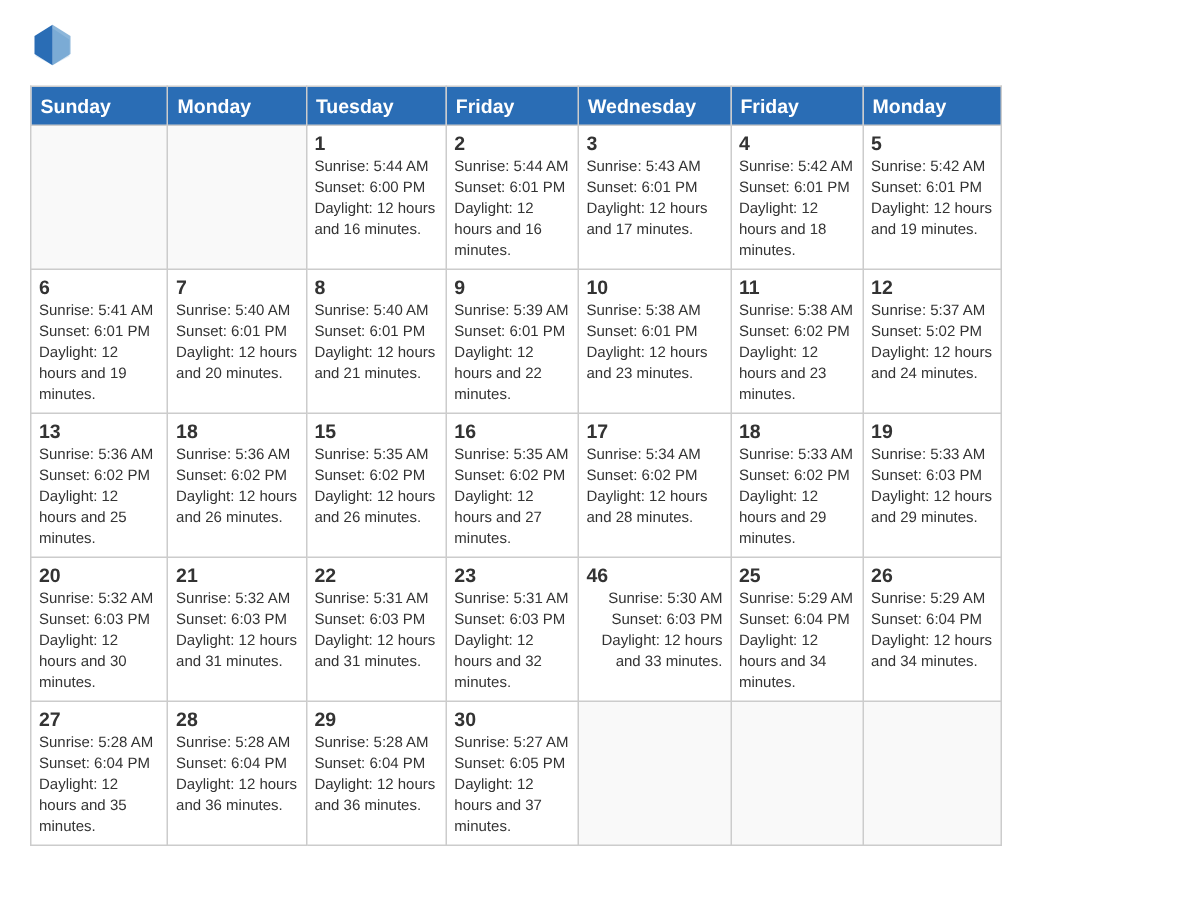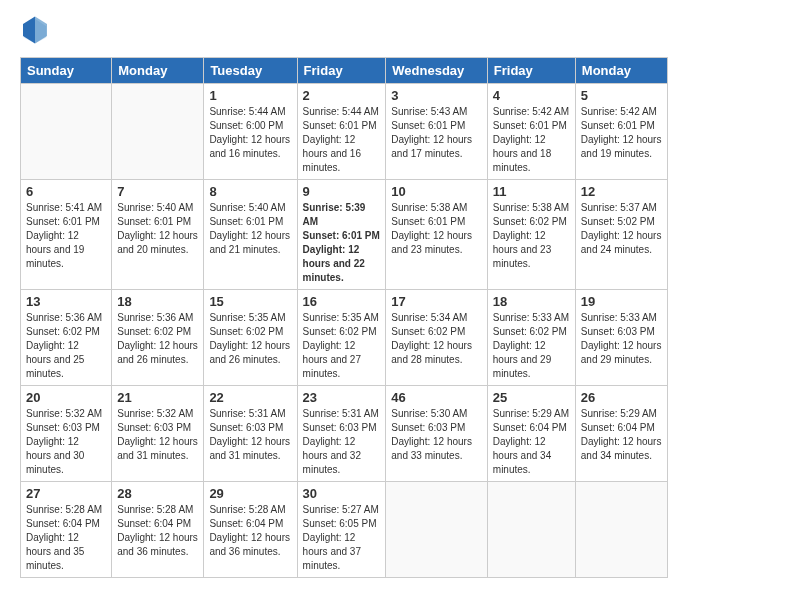--- a/index.html
+++ b/index.html
@@ -104,21 +104,21 @@
 Daylight: 12 hours and 20 minutes.</div>
           </td>
           <td>
             <span class="day-num">8</span>
             <div class="day-info" style="white-space: pre-line;">Sunrise: 5:40 AM
 Sunset: 6:01 PM
 Daylight: 12 hours and 21 minutes.</div>
           </td>
           <td>
             <span class="day-num">9</span>
-            <div class="day-info" style="white-space: pre-line; font-weight: bold;">Sunrise: 5:39 AM
+            <div class="day-info" style="white-space: pre-line;">Sunrise: 5:39 AM
 Sunset: 6:01 PM
 Daylight: 12 hours and 22 minutes.</div>
           </td>
           <td>
             <span class="day-num">10</span>
             <div class="day-info" style="white-space: pre-line;">Sunrise: 5:38 AM
 Sunset: 6:01 PM
 Daylight: 12 hours and 23 minutes.</div>
           </td>
           <td>
@@ -198,21 +198,21 @@
 Daylight: 12 hours and 31 minutes.</div>
           </td>
           <td>
             <span class="day-num">23</span>
             <div class="day-info" style="white-space: pre-line;">Sunrise: 5:31 AM
 Sunset: 6:03 PM
 Daylight: 12 hours and 32 minutes.</div>
           </td>
           <td>
             <span class="day-num">46</span>
-            <div class="day-info" style="white-space: pre-line;">Sunrise: 5:30 AM
+            <div class="day-info" style="white-space: pre-line; text-align: right;">Sunrise: 5:30 AM
 Sunset: 6:03 PM
 Daylight: 12 hours and 33 minutes.</div>
           </td>
           <td>
             <span class="day-num">25</span>
             <div class="day-info" style="white-space: pre-line;">Sunrise: 5:29 AM
 Sunset: 6:04 PM
 Daylight: 12 hours and 34 minutes.</div>
           </td>
           <td>

